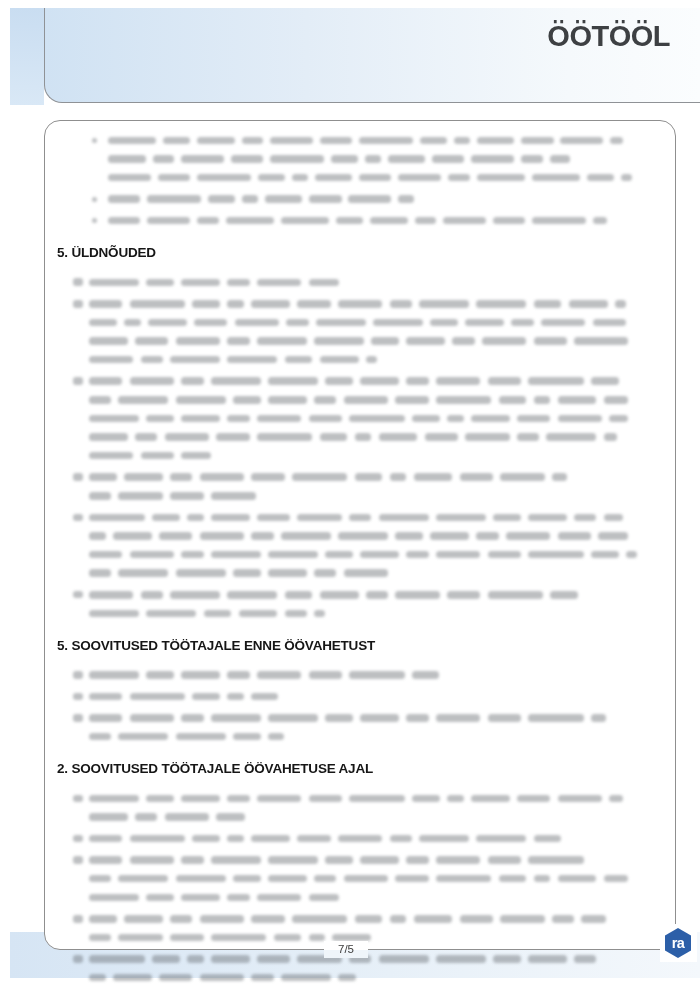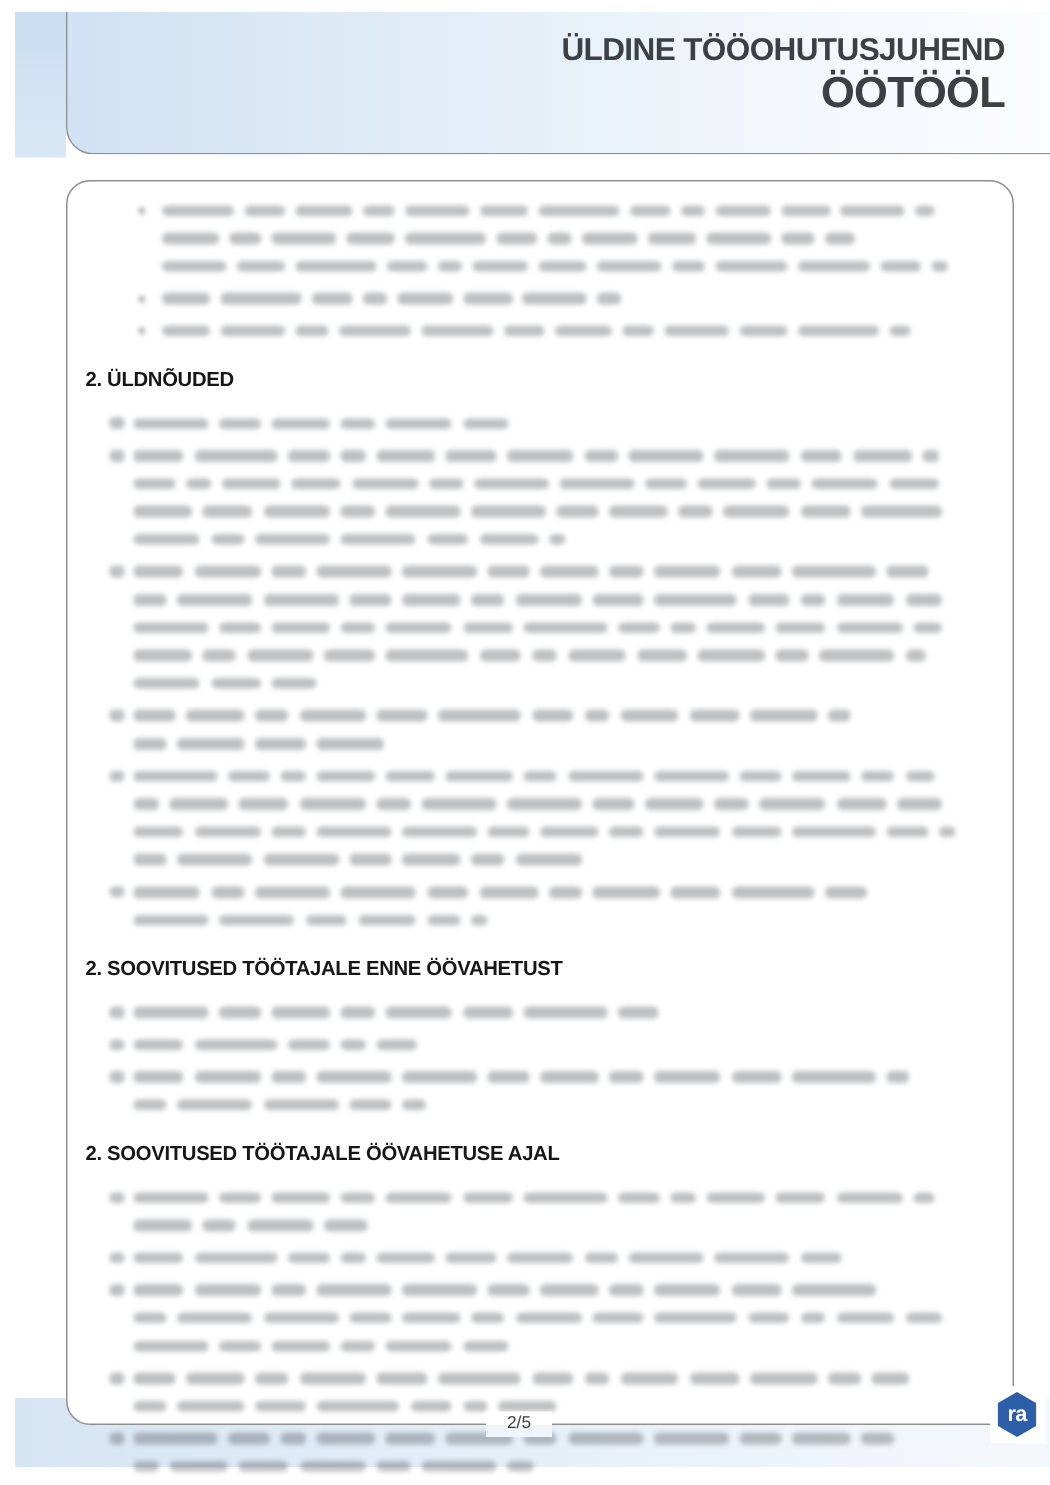--- a/index.html
+++ b/index.html
@@ -65,21 +65,20 @@
 </style>
 </head>
 <body>
 
 <div class="page">
 
   <div class="corner-block"></div>
 
   <div class="header-band">
     <div class="titles">
-      <div class="t1">ÜLDINE TÖÖOHUTUSJUHEND</div>
       <div class="t2">ÖÖTÖÖL</div>
     </div>
   </div>
 
   <div class="bottom-band"></div>
 
   <div class="content-box">
 
     <div class="intro">
         <div class="item bullet">
@@ -154,21 +153,21 @@
             <span class="w" style="width: 7%;"></span>
             <span class="w" style="width: 4%;"></span>
             <span class="w" style="width: 8%;"></span>
             <span class="w" style="width: 6%;"></span>
             <span class="w" style="width: 10%;"></span>
             <span class="w" style="width: 2.7%;"></span>
           </div>
         </div>
       </div>
 
-    <div class="sec-title">2. ÜLDNÕUDED</div>
+    <div class="sec-title">5. ÜLDNÕUDED</div>
     <div class="numbered-list">
         <div class="item numbered">
           <span class="marker-num"></span>
           <div class="bline">
             <span class="w" style="width: 9%;"></span>
             <span class="w" style="width: 5%;"></span>
             <span class="w" style="width: 7%;"></span>
             <span class="w" style="width: 4%;"></span>
             <span class="w" style="width: 8%;"></span>
             <span class="w" style="width: 5.5%;"></span>
@@ -396,21 +395,21 @@
             <span class="w" style="width: 9%;"></span>
             <span class="w" style="width: 9%;"></span>
             <span class="w" style="width: 5%;"></span>
             <span class="w" style="width: 7%;"></span>
             <span class="w" style="width: 4%;"></span>
             <span class="w" style="width: 2%;"></span>
           </div>
         </div>
       </div>
 
-    <div class="sec-title">2. SOOVITUSED TÖÖTAJALE ENNE ÖÖVAHETUST</div>
+    <div class="sec-title">5. SOOVITUSED TÖÖTAJALE ENNE ÖÖVAHETUST</div>
     <div class="numbered-list">
         <div class="item numbered">
           <span class="marker-num"></span>
           <div class="bline">
             <span class="w" style="width: 9%;"></span>
             <span class="w" style="width: 5%;"></span>
             <span class="w" style="width: 7%;"></span>
             <span class="w" style="width: 4%;"></span>
             <span class="w" style="width: 8%;"></span>
             <span class="w" style="width: 6%;"></span>
@@ -585,21 +584,21 @@
             <span class="w" style="width: 8%;"></span>
             <span class="w" style="width: 4%;"></span>
             <span class="w" style="width: 9%;"></span>
             <span class="w" style="width: 3.2%;"></span>
           </div>
         </div>
       </div>
 
   </div>
 
-  <div class="footer-label">2/5</div>
+  <div class="footer-label">7/5</div>
 
   <div class="logo">
     <div class="hex">
       <span>ra</span>
     </div>
   </div>
 
 </div>
 
 </body></html>

